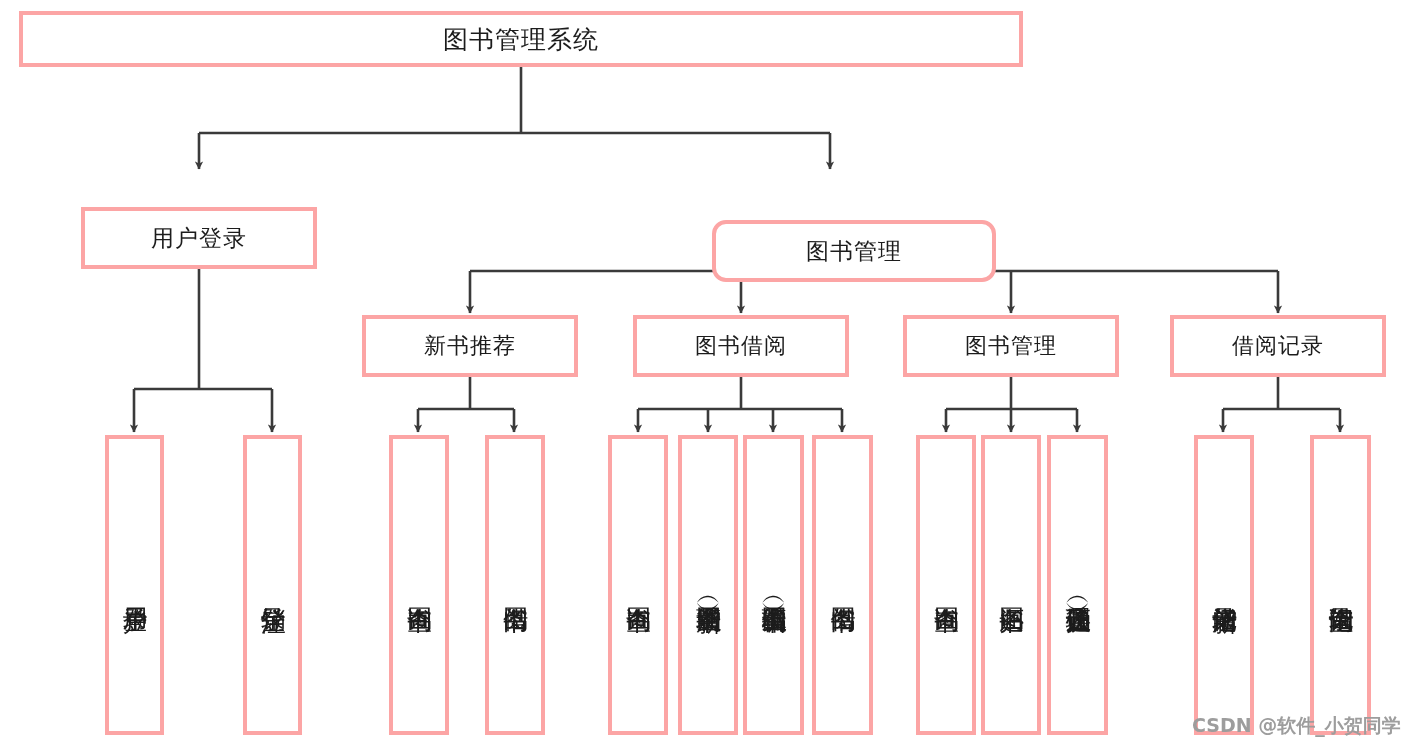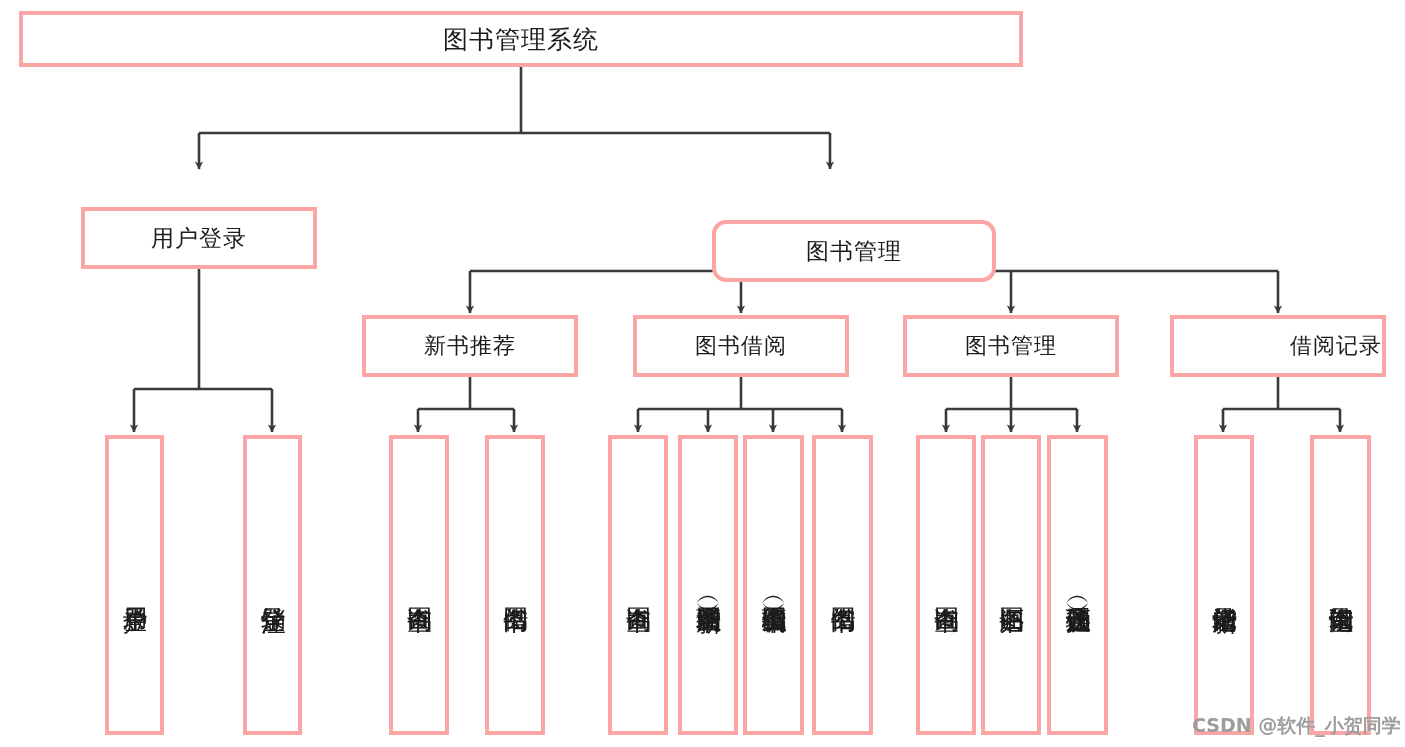--- a/index.html
+++ b/index.html
@@ -145,21 +145,21 @@
 
   <div class="node lvl3" style="left:633px; top:315px; width:216px; height:62px;">
     <span>图书借阅</span>
   </div>
   <div class="node lvl3" style="left:362px; top:315px; width:216px; height:62px;">
     <span>新书推荐</span>
   </div>
   <div class="node lvl3" style="left:903px; top:315px; width:216px; height:62px;">
     <span>图书管理</span>
   </div>
-  <div class="node lvl3" style="left:1170px; top:315px; width:216px; height:62px;justify-content:flex-end;">
+  <div class="node lvl3" style="left:1170px; top:315px; width:216px; height:62px;">
     <span>借阅记录</span>
   </div>
 
   <div class="node leaf" style="left:105px; top:435px; width:59px; height:300px;">
     <span class="lbl">用户登录</span>
   </div>
   <div class="node leaf" style="left:243px; top:435px; width:59px; height:300px;">
     <span class="lbl">注销登录</span>
   </div>
 

